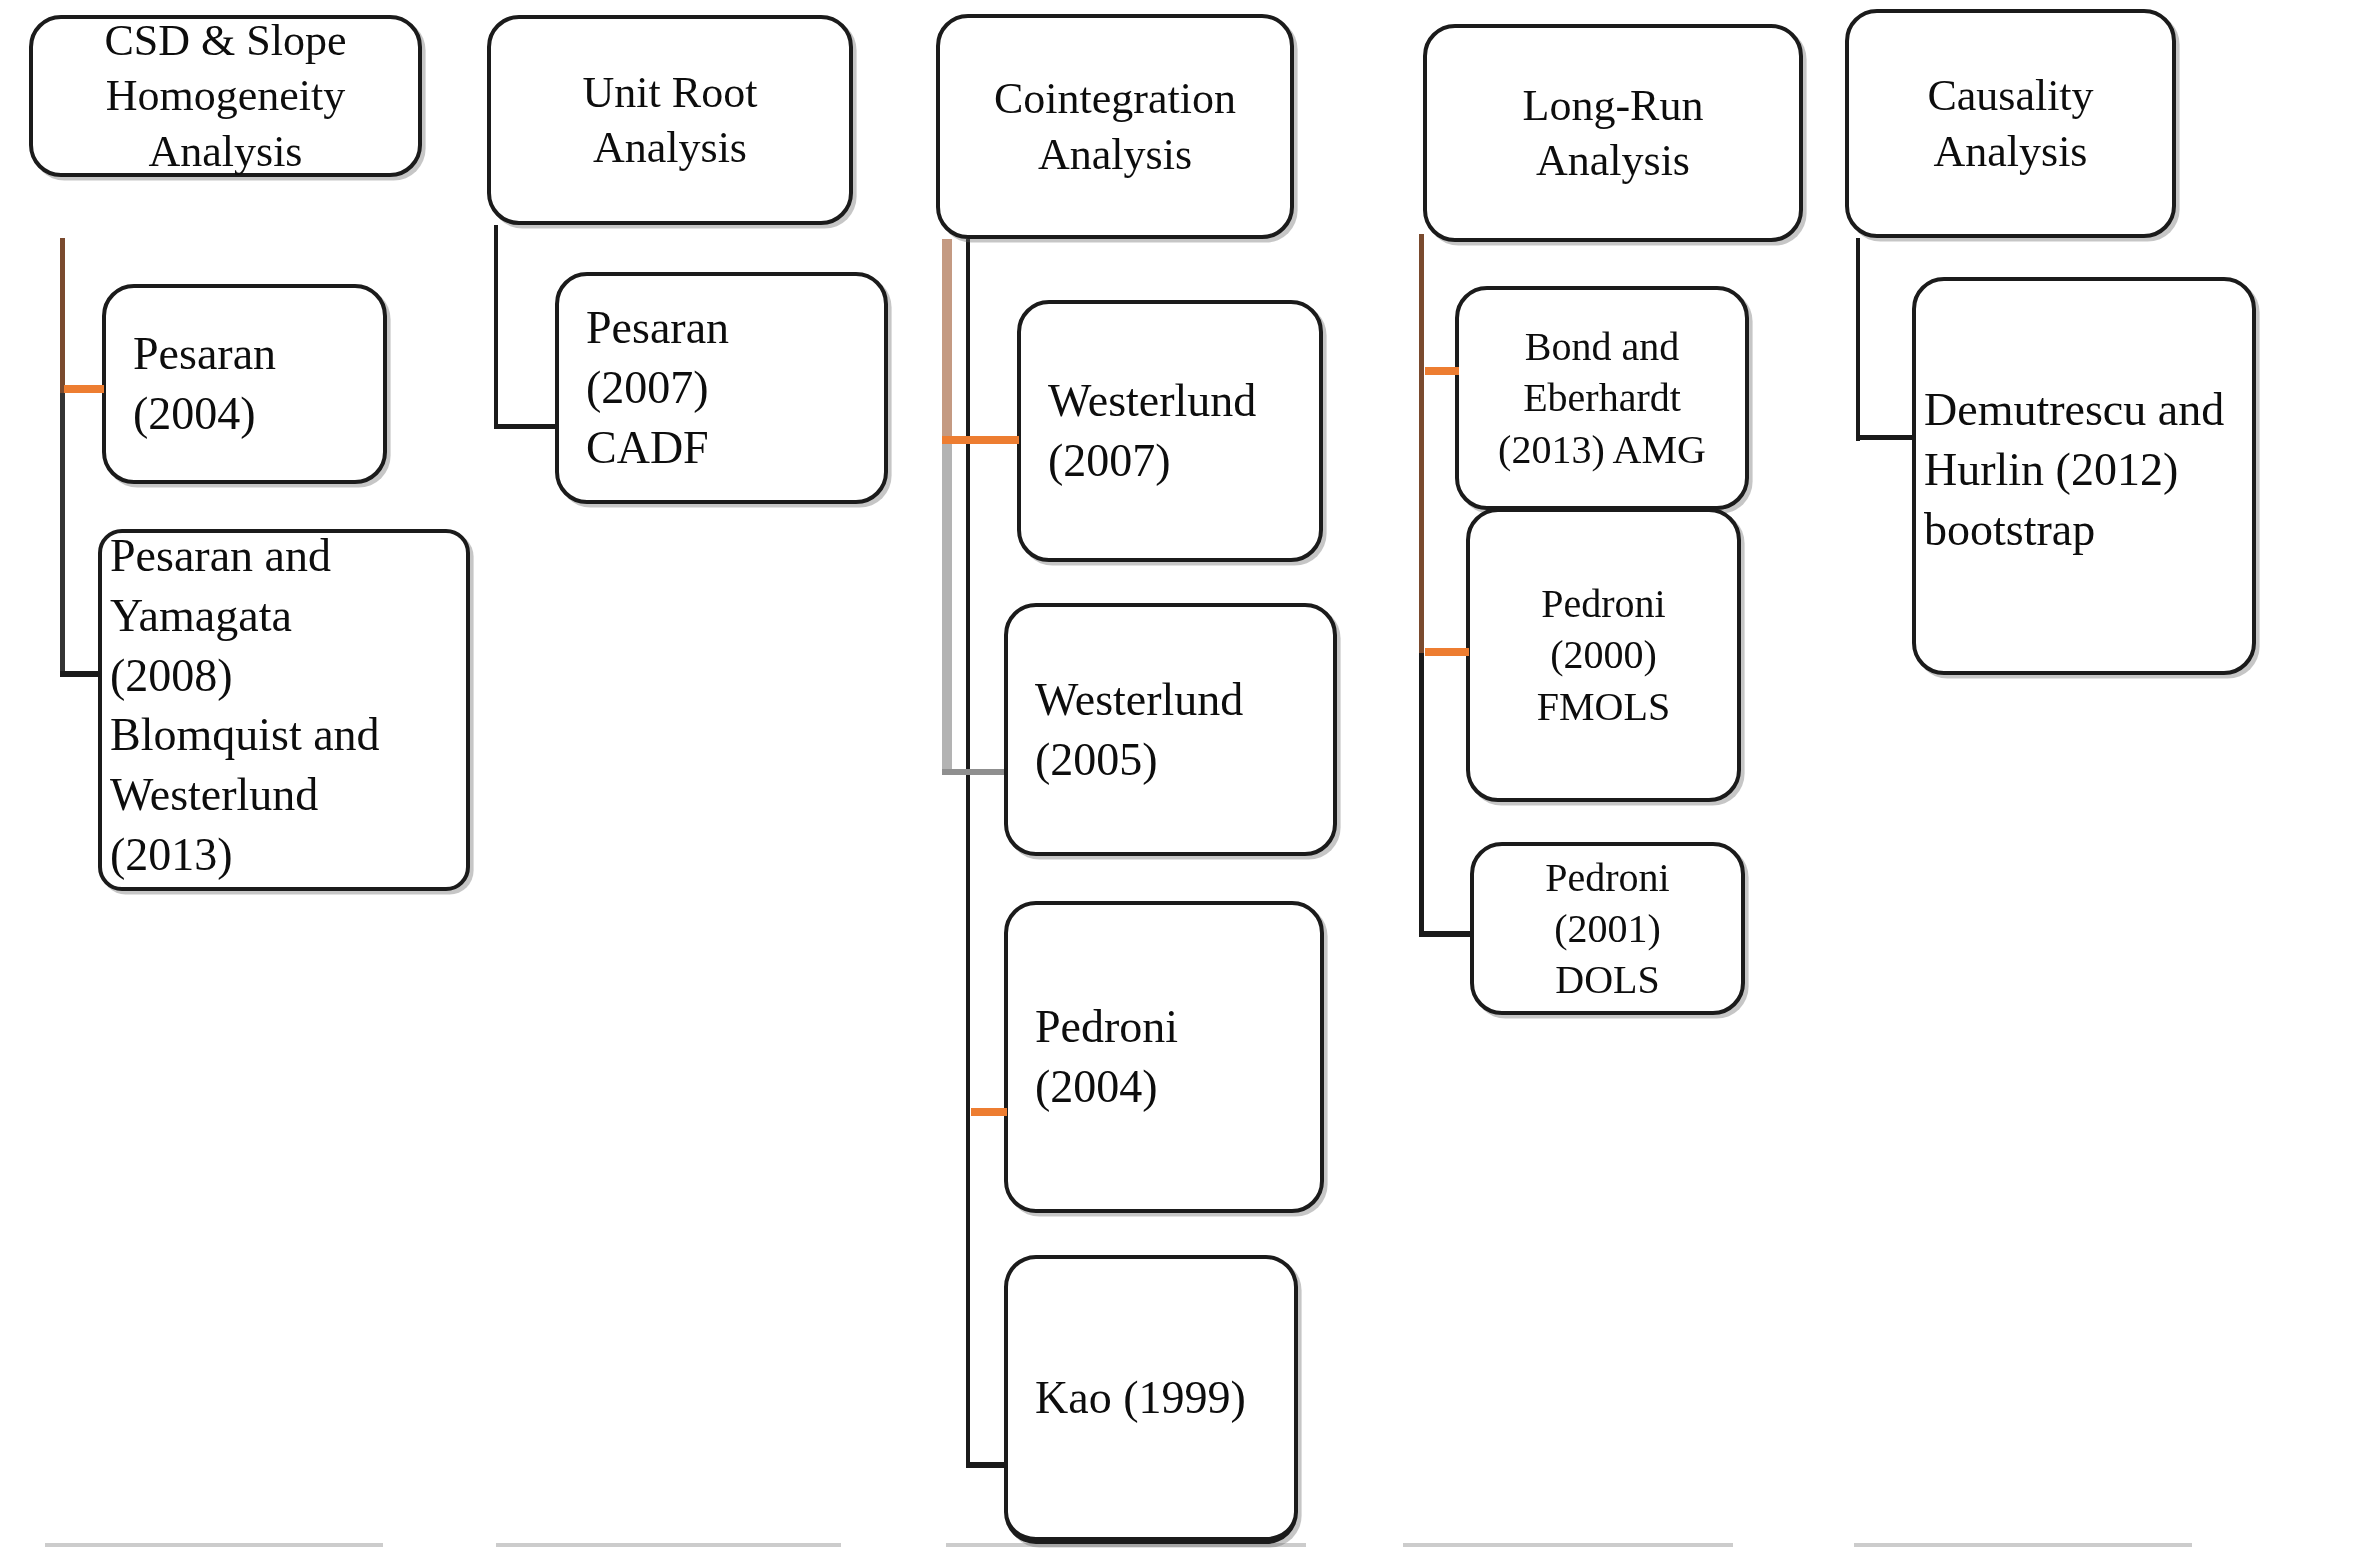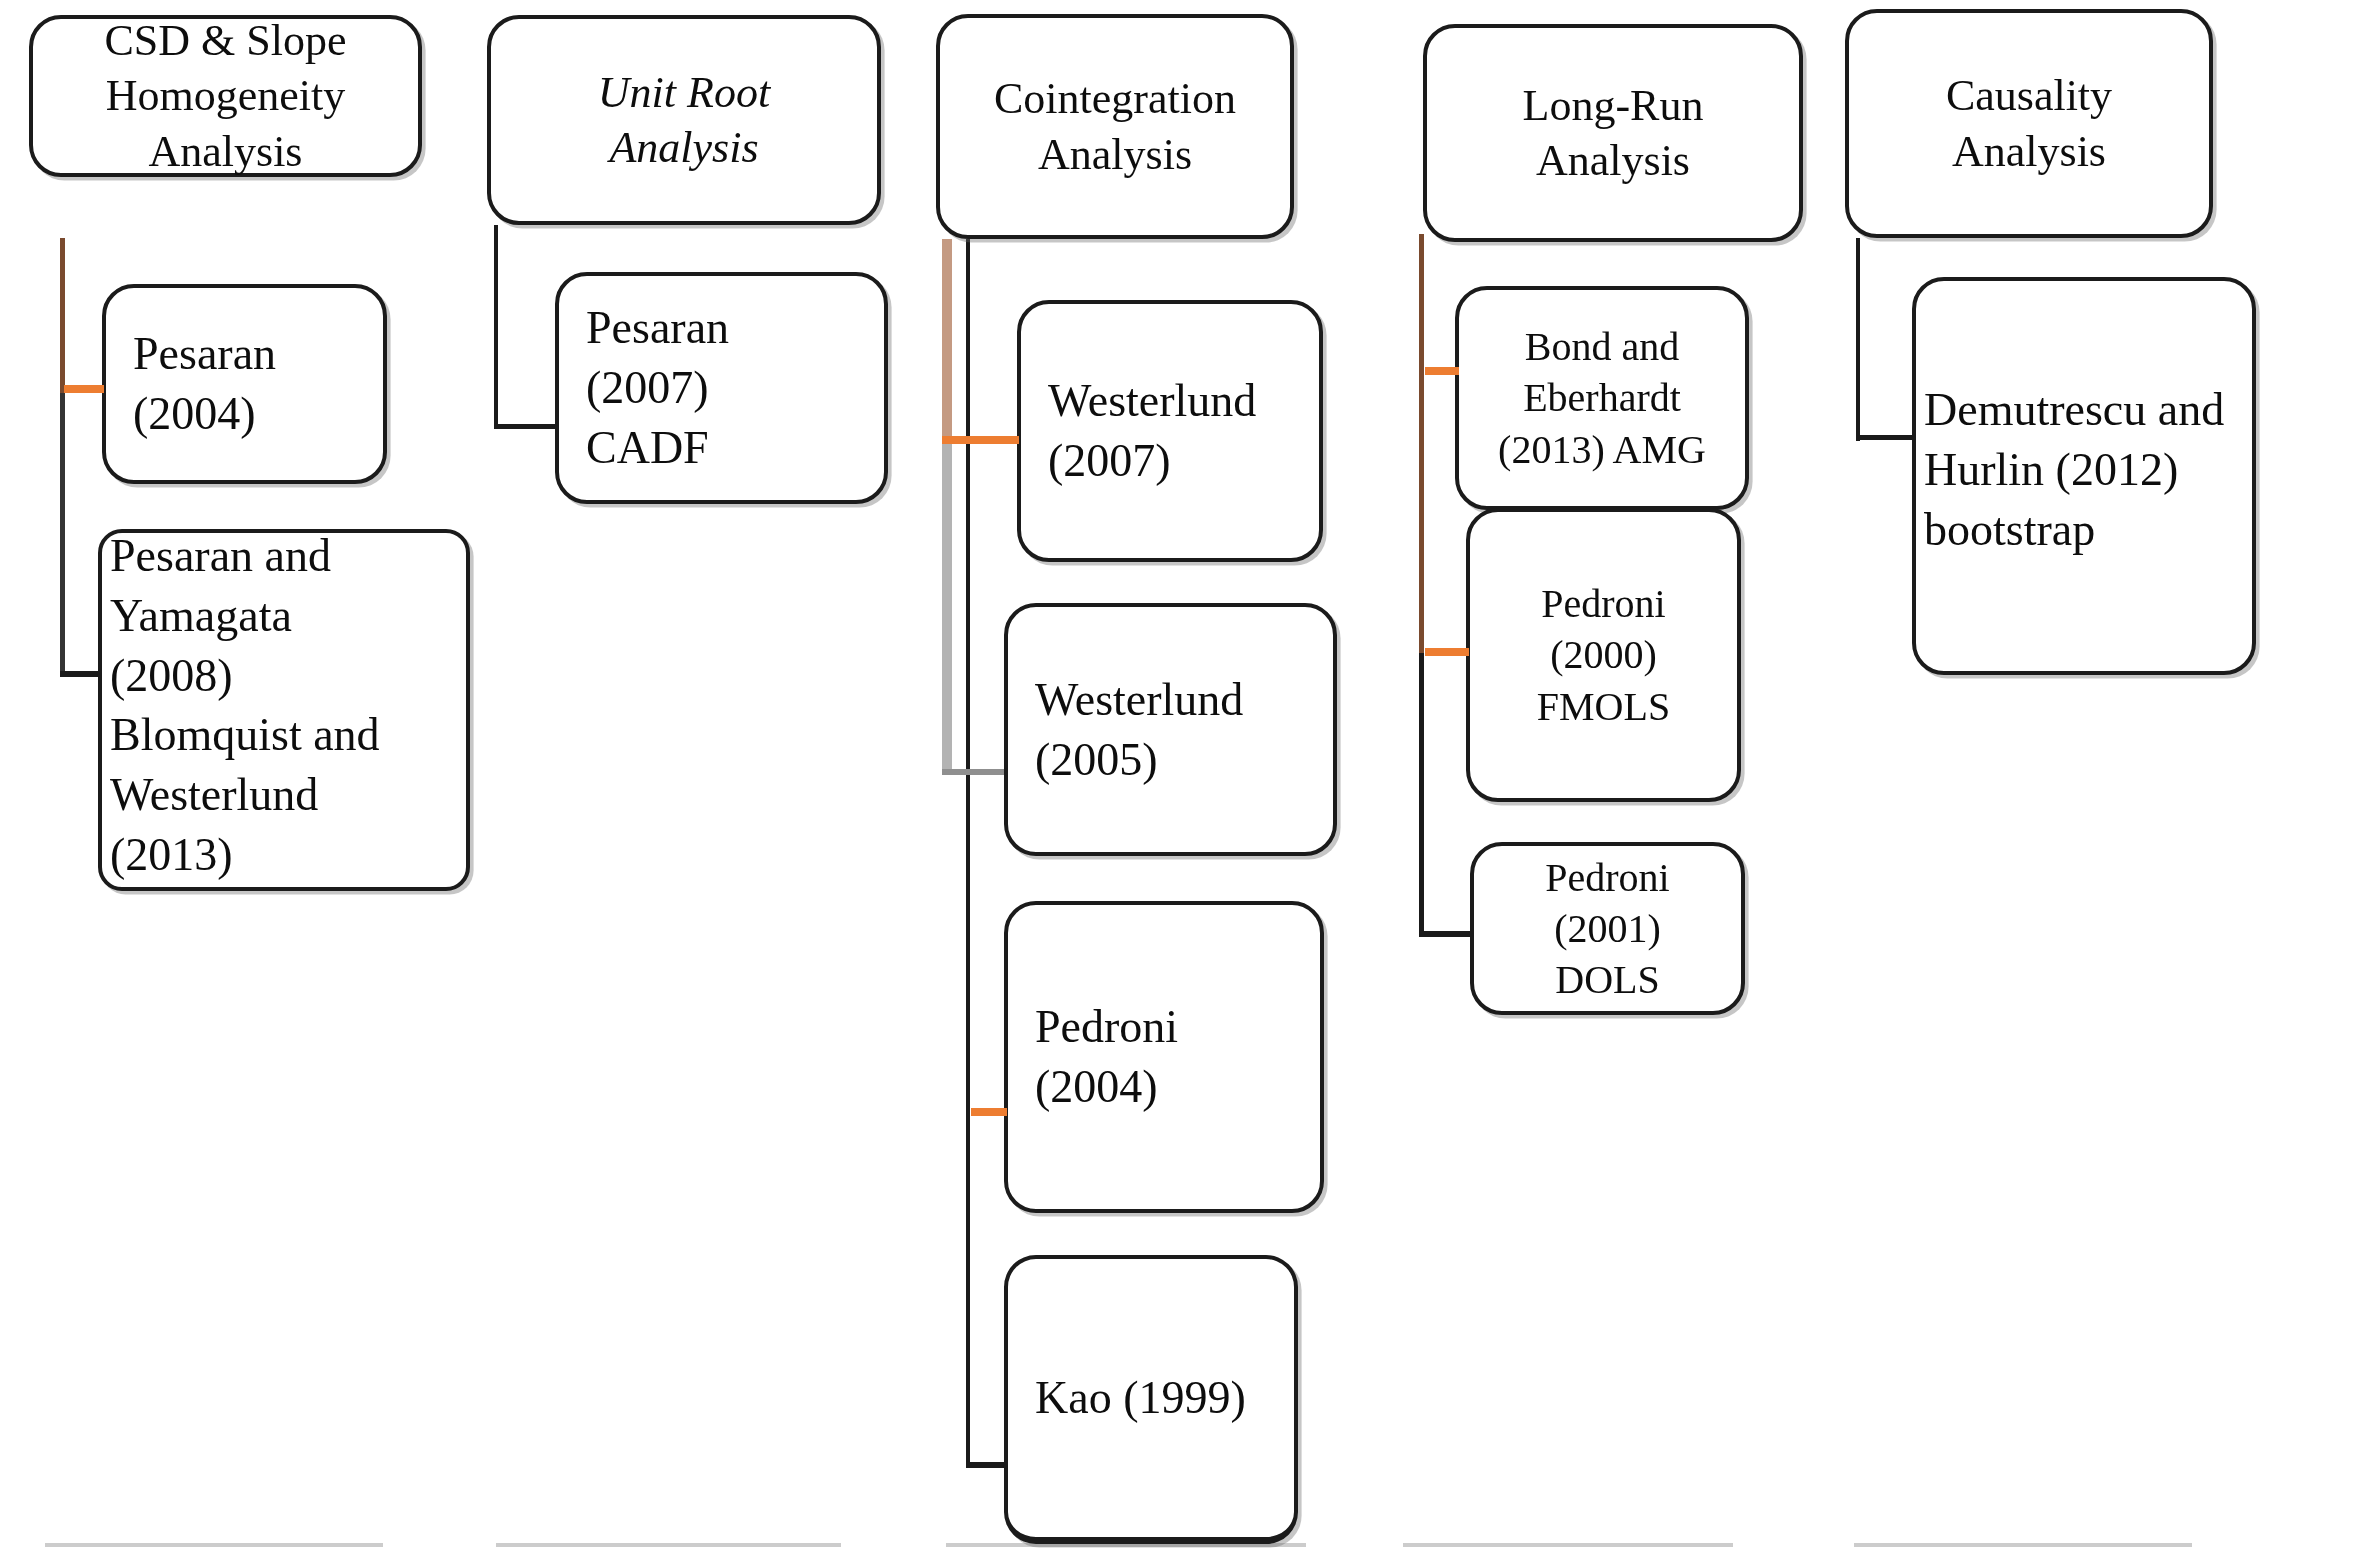--- a/index.html
+++ b/index.html
@@ -65,21 +65,21 @@
 
   <div class="box child top-align" style="left:98px;top:529px;width:372px;height:362px;border-radius:24px;">
     <span class="lbl" style="margin-top:-7px;">Pesaran and
 Yamagata
 (2008)
 Blomquist and
 Westerlund
 (2013)</span>
   </div>
 
-  <div class="box hdr" style="left:487px;top:15px;width:394px;height:210px;font-style:italic;">
+  <div class="box hdr" style="left:487px;top:15px;width:366px;height:210px;">
     <span class="lbl">Unit Root
 Analysis</span>
   </div>
 
   <div class="ln" style="left:494px;top:225px;width:4.4px;height:204px;background:#1a1a1a;"></div>
   <div class="ln" style="left:494px;top:424px;width:66px;height:5.3px;background:#1a1a1a;"></div>
 
   <div class="box child" style="left:555px;top:272px;width:333px;height:232px;">
     <span class="lbl">Pesaran
 (2007)
@@ -141,21 +141,21 @@
 (2000)
 FMOLS</span>
   </div>
 
   <div class="box child centered small" style="left:1470px;top:842px;width:275px;height:173px;">
     <span class="lbl">Pedroni
 (2001)
 DOLS</span>
   </div>
 
-  <div class="box hdr" style="left:1845px;top:9px;width:368px;height:229px;">
+  <div class="box hdr" style="left:1845px;top:9px;width:331px;height:229px;">
     <span class="lbl">Causality
 Analysis</span>
   </div>
 
   <div class="ln" style="left:1856px;top:238px;width:4.4px;height:203px;background:#1a1a1a;"></div>
   <div class="ln" style="left:1856px;top:435px;width:60px;height:5.3px;background:#1a1a1a;"></div>
 
   <div class="box child top-align" style="left:1912px;top:277px;width:344px;height:398px;padding-top:99px;">
     <span class="lbl">Demutrescu and
 Hurlin (2012)

